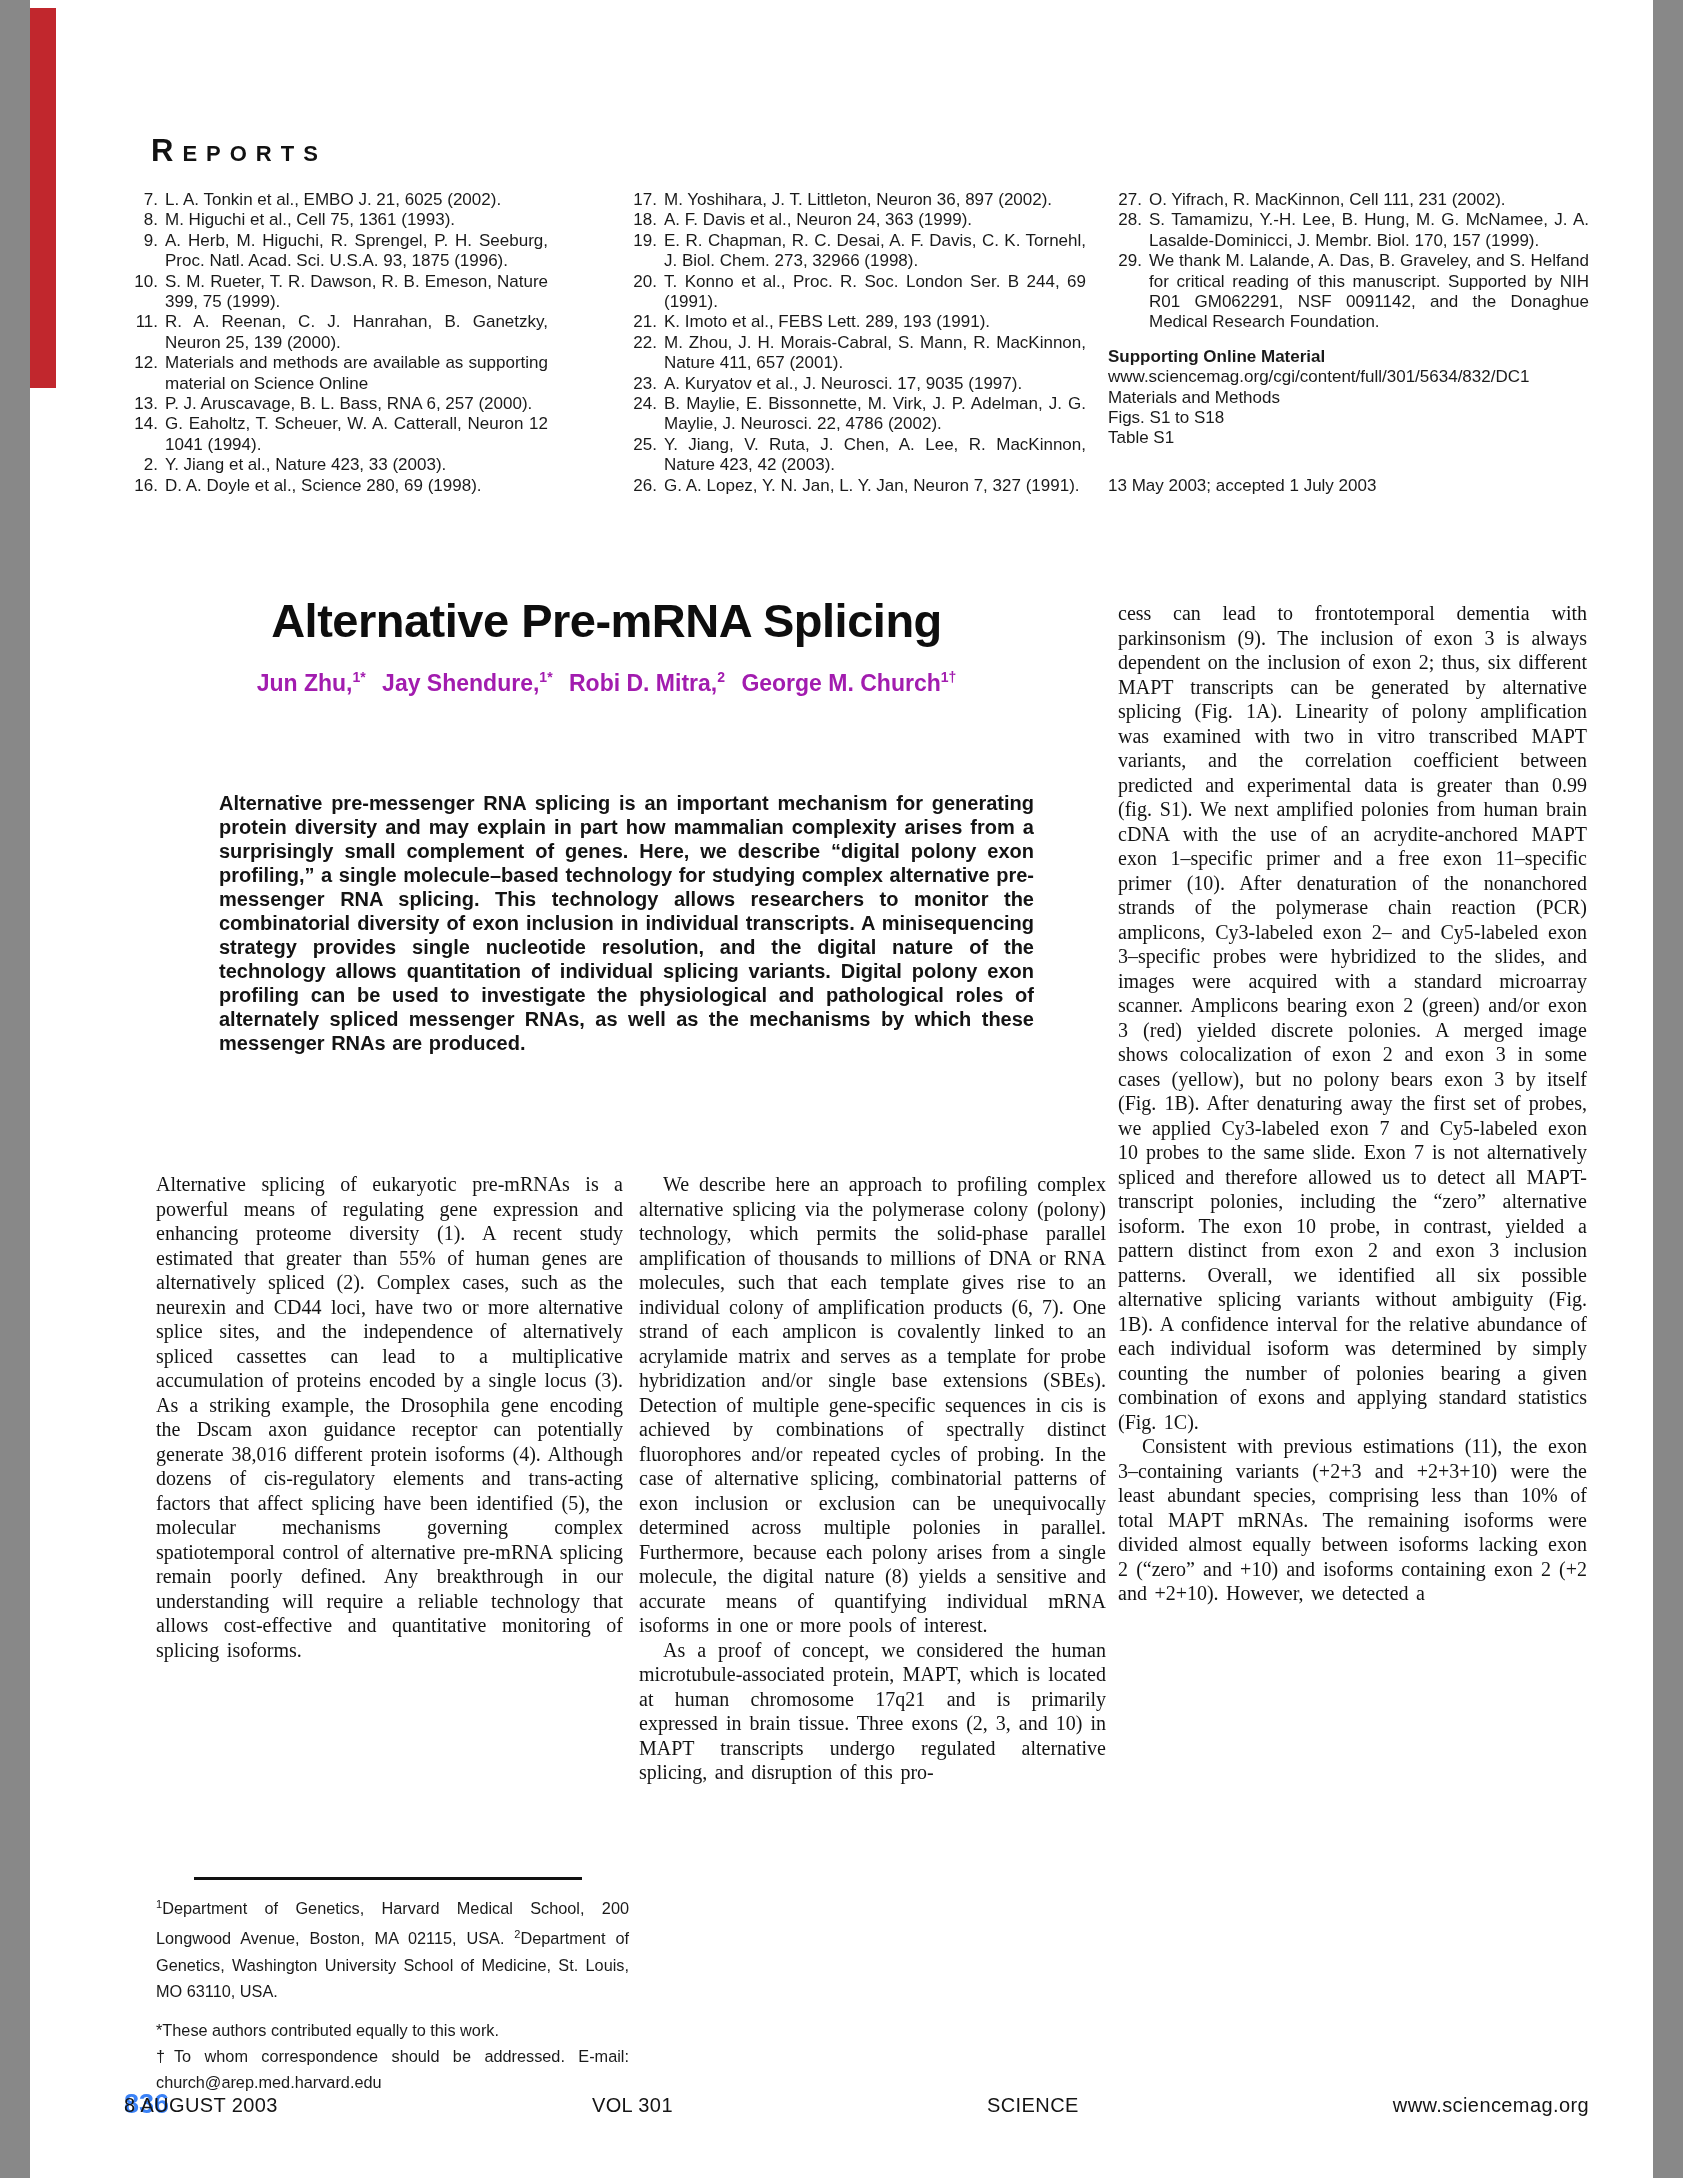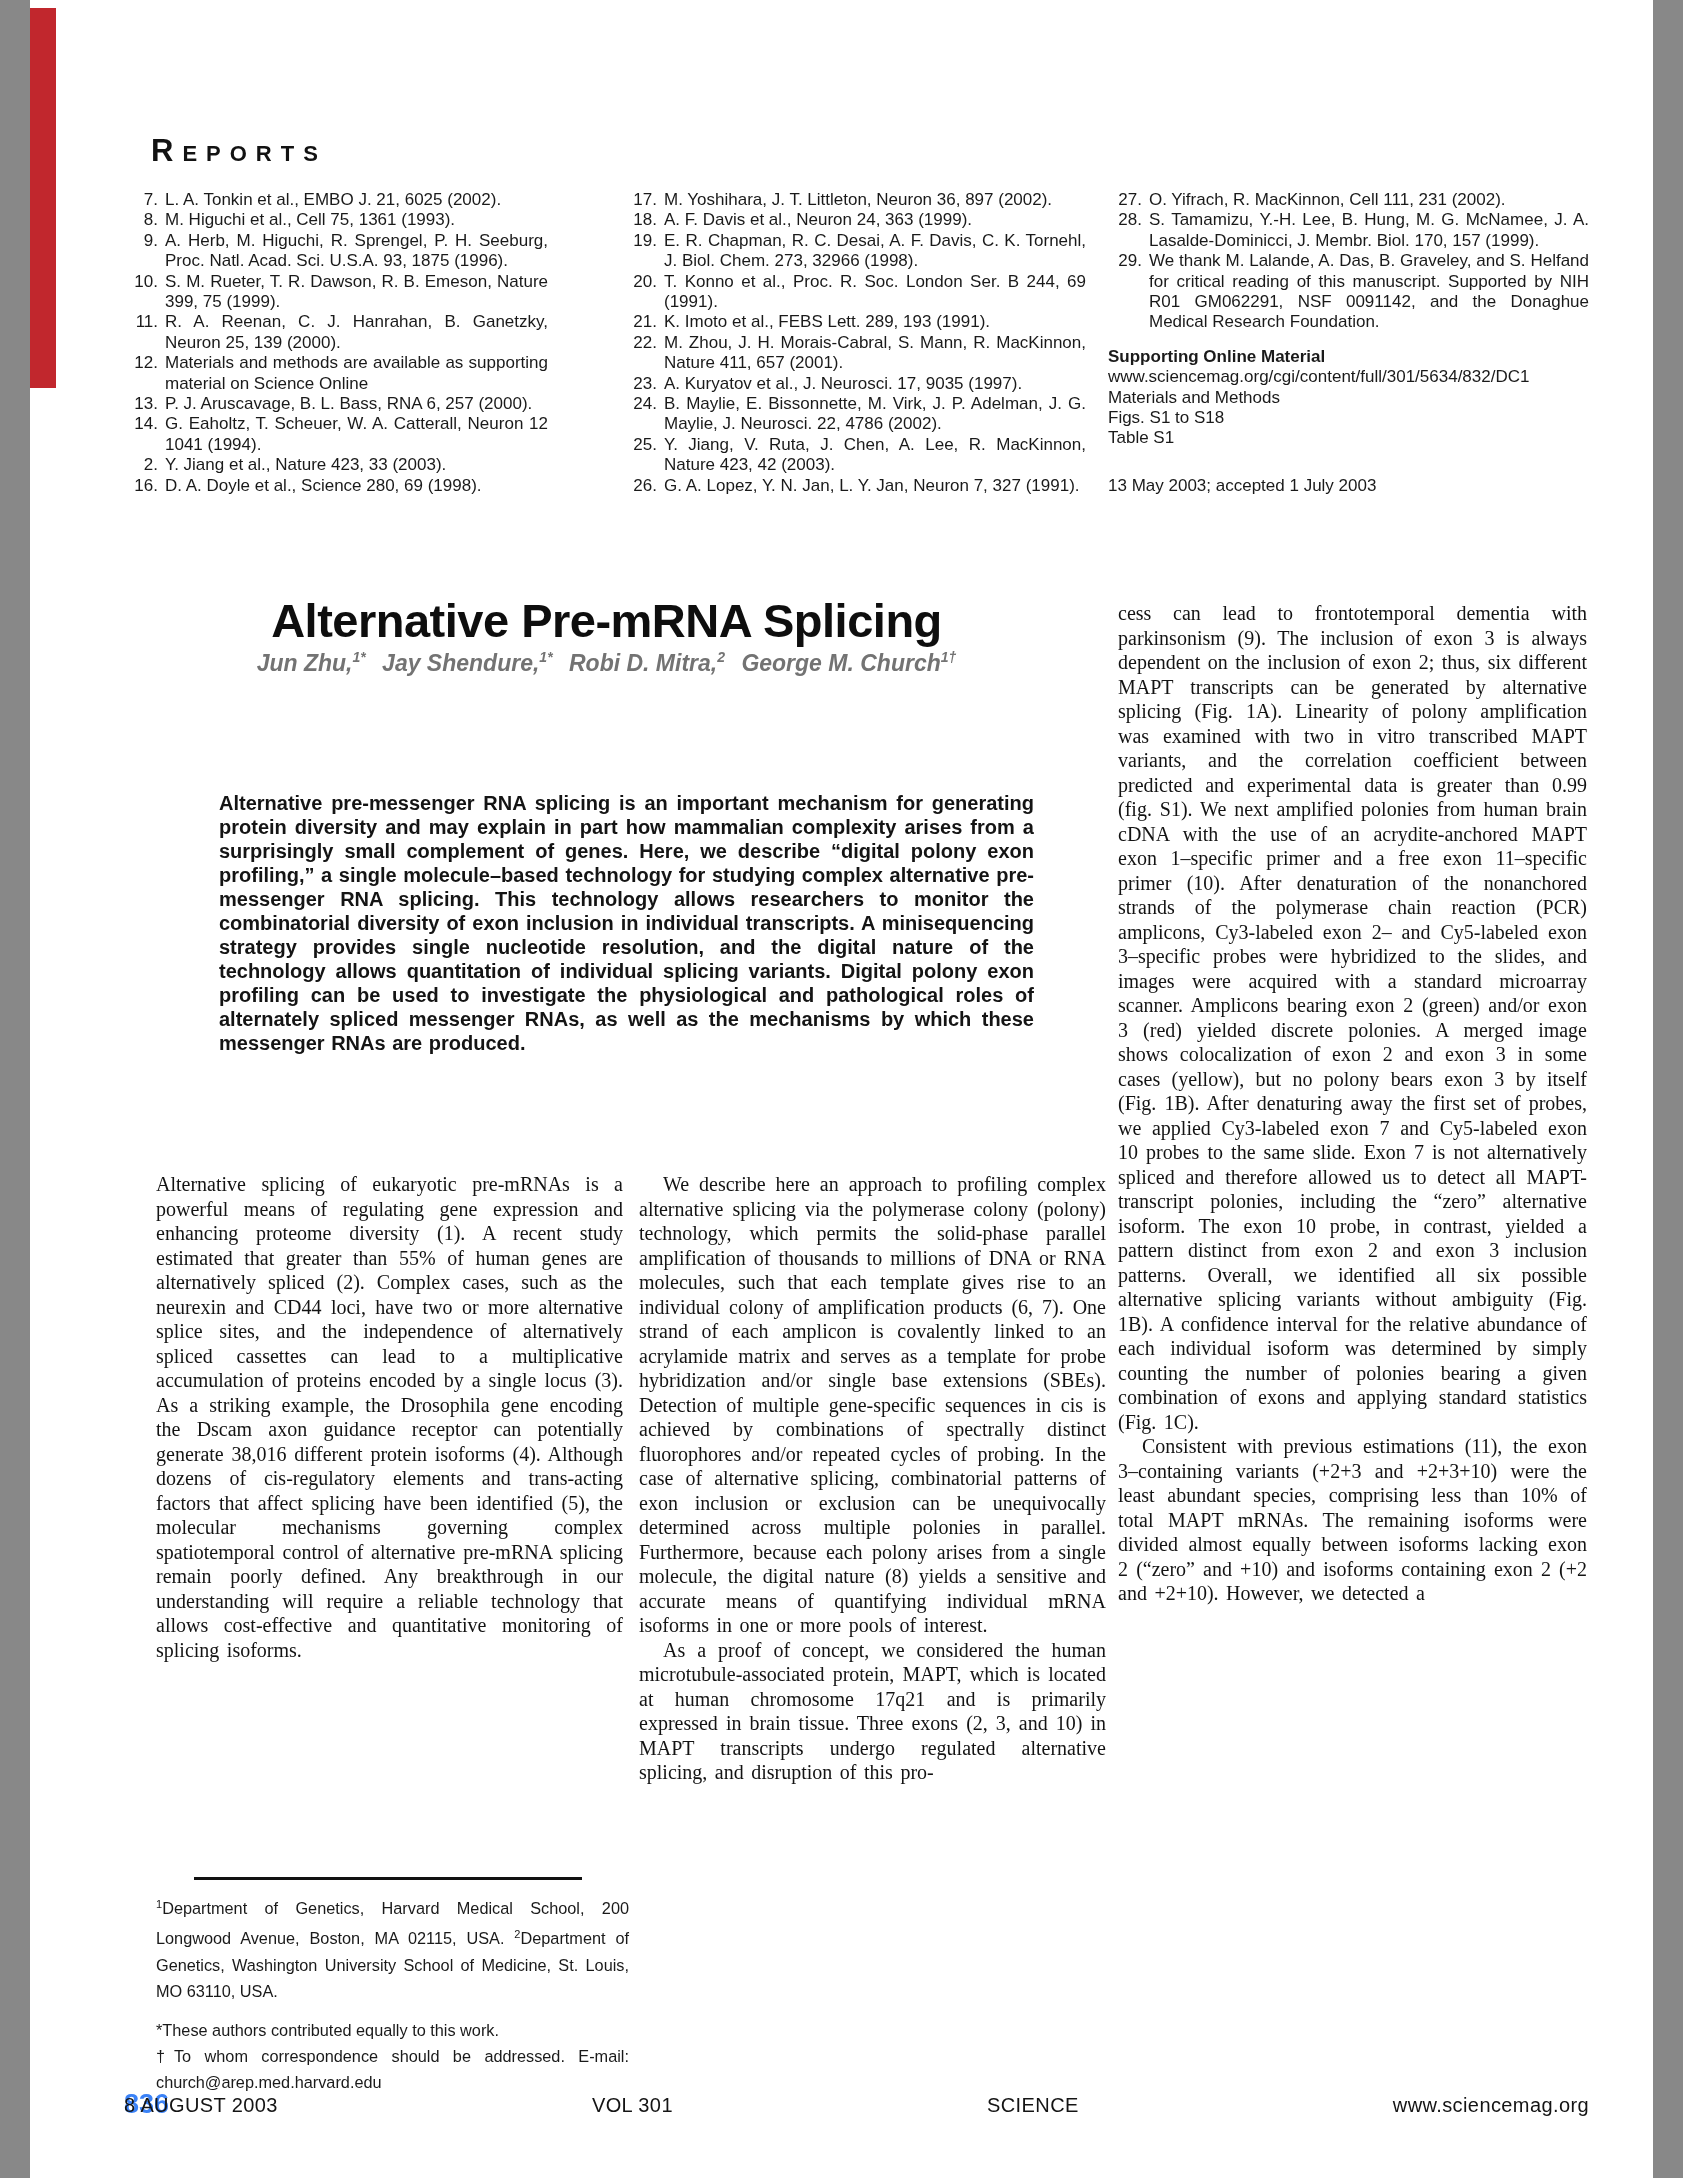--- a/index.html
+++ b/index.html
@@ -27,21 +27,21 @@
   .ref-num { width:34px; min-width:34px; text-align:right; padding-right:7px; }
   .ref-text { flex:1; text-align:justify; }
   .som-heading { font-weight:bold; margin-top:14px; }
   .som-line { }
   .som-url { overflow-wrap:anywhere; width:426px; }
   .som-date { margin-top:27px; }
 
   
   .title-block { position:absolute; left:94px; top:592px; width:965px; text-align:center; }
   .article-title { font-size:47px; line-height:57px; font-weight:bold; letter-spacing:-0.5px; color:#0e0e0e; }
-  .authors { font-size:23px; font-weight:bold; color:#737373;font-style:italic; }
+  .authors { margin-top:20px; font-size:23px; font-weight:bold; color:#a21caf; }
   .authors sup { font-size:14px; }
   .author { margin:0 5px; }
 
   .abstract {
     position:absolute; left:189px; top:791px; width:815px;
     font-weight:bold; font-size:20px; line-height:24px;
     text-align:justify; word-spacing:1px; color:#141414;
   }
 
   

